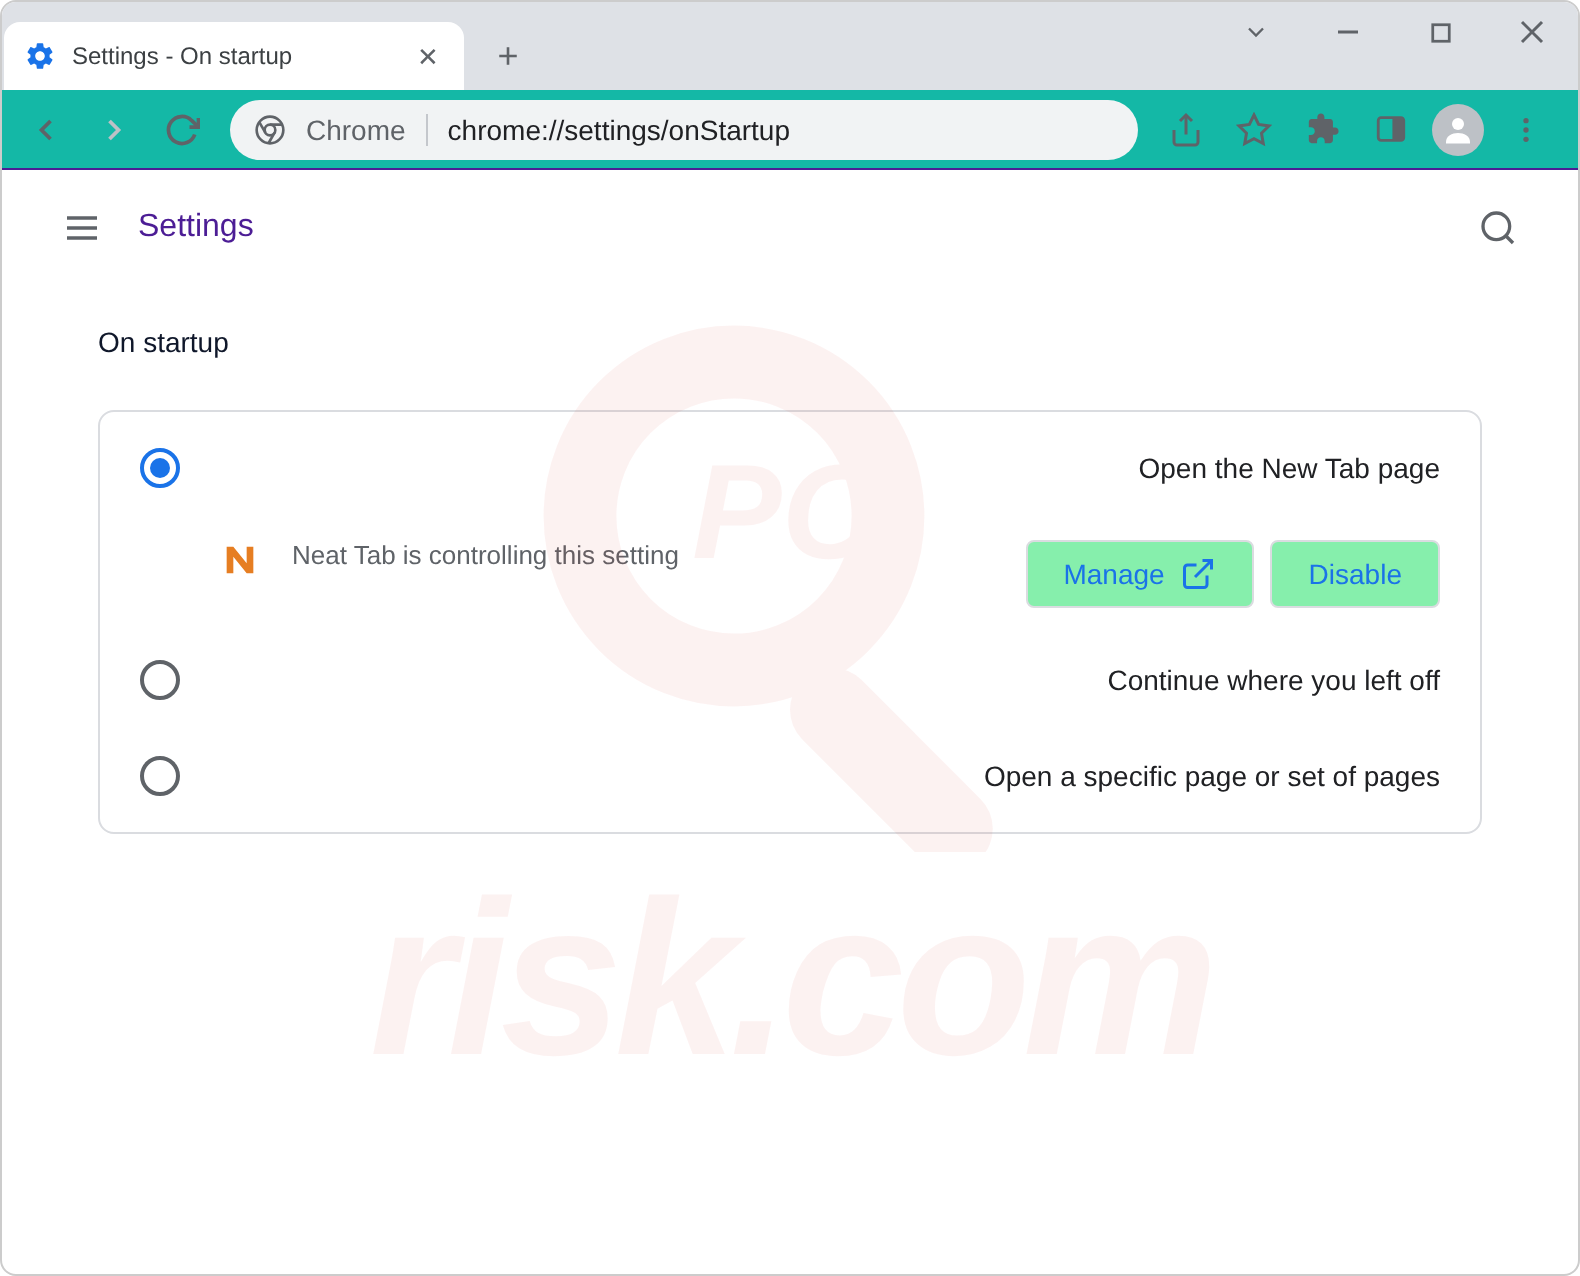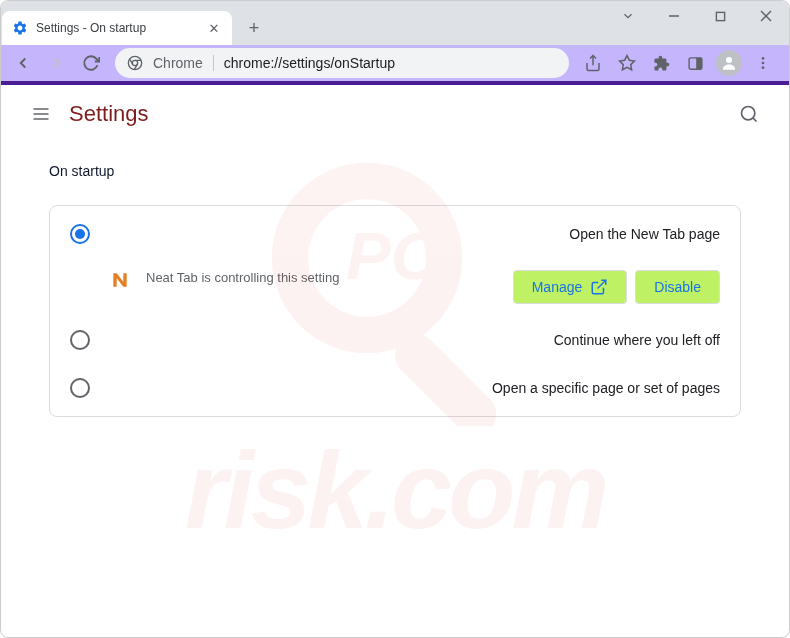--- a/index.html
+++ b/index.html
@@ -9,53 +9,53 @@
     .titlebar { height: 44px; background: #dee1e6; display: flex; align-items: flex-end; position: relative; }
     .tab { background: #fff; height: 34px; margin-left: 1px; border-radius: 8px 8px 0 0; display: flex; align-items: center; padding: 0 10px; min-width: 230px; position: relative; }
     .tab-favicon { width: 16px; height: 16px; margin-right: 8px; color: #1a73e8; display:flex; align-items:center; justify-content:center;}
     .tab-title { font-size: 12px; color: #3c4043; flex: 1; }
     .tab-close { width: 16px; height: 16px; display: flex; align-items: center; justify-content: center; cursor: pointer; color: #5f6368; font-size: 13px; }
     .new-tab { width: 28px; height: 28px; display: flex; align-items: center; justify-content: center; margin-left: 8px; margin-bottom: 3px; cursor: pointer; color: #5f6368; font-size: 18px; }
     .win-controls { position: absolute; right: 0; top: 0; display: flex; height: 30px; }
     .win-btn { width: 46px; display:flex; align-items:center; justify-content:center; cursor:pointer; color:#5f6368;}
     
     
-    .toolbar { height: 40px; background: #c4b5fd; border-bottom: 4px solid #4c1d95; display: flex; align-items: center; padding: 0 6px; gap: 2px; }
+    .toolbar { height: 40px; background: #14b8a6; border-bottom: 1px solid #4c1d95; display: flex; align-items: center; padding: 0 6px; gap: 2px; }
     .nav-btn { width: 32px; height: 32px; display: flex; align-items: center; justify-content: center; border-radius: 50%; cursor: pointer; color: #5f6368; }
     .nav-btn.disabled { color: #bdc1c6; cursor: default; }
     .omnibox { flex: 1; height: 30px; background: #f1f3f4; border-radius: 15px; display: flex; align-items: center; padding: 0 12px; margin: 0 6px; gap: 10px; }
     .omni-icon { display: flex; align-items: center; color: #5f6368; }
     .omni-chrome-label { font-size: 14px; color: #5f6368; }
     .omni-divider { width: 1px; height: 16px; background: #c4c7cc; }
     .omni-url { font-size: 14px; color: #202124; }
     .toolbar-right { display: flex; align-items: center; gap: 2px; padding-right: 4px; }
     .tb-icon { width: 32px; height: 32px; display:flex; align-items:center; justify-content:center; cursor:pointer; color:#5f6368; }
     .avatar { width: 26px; height: 26px; border-radius: 50%; background: #bdc1c6; display:flex; align-items:center; justify-content:center; color:#fff; }
     
     
     .content-header { height: 58px; display: flex; align-items: center; padding: 0 20px; }
     .hamburger { width: 40px; height: 40px; display:flex; align-items:center; justify-content:center; cursor:pointer; color:#5f6368; }
-    .settings-title { font-size: 22px; color: #7f1d1d; margin-left: 8px; font-weight: 400; }
+    .settings-title { font-size: 16px; color: #4c1d95; margin-left: 8px; font-weight: 400; }
     .search-icon-wrap { margin-left: auto; width:40px; height:40px; display:flex; align-items:center; justify-content:center; cursor:pointer; color:#5f6368; }
     
     
     .main { padding: 20px 48px; }
     .section-title { font-size: 14px; color: #0f172a; margin-bottom: 26px; font-weight: 500; }
     .card { border: 1px solid #dadce0; border-radius: 8px; padding: 4px 0; }
     .option-row { display: flex; align-items: center; padding: 14px 20px; min-height: 48px; justify-content: space-between; }
     .radio { width: 20px; height: 20px; border: 2px solid #5f6368; border-radius: 50%; margin-right: 20px; display:flex; align-items:center; justify-content:center; flex-shrink:0;}
     .radio.selected { border-color: #1a73e8; }
     .radio.selected::after { content:''; width: 10px; height: 10px; background:#1a73e8; border-radius:50%; }
     .option-label { font-size: 14px; color: #202124; }
     
     .controlled-row { display: flex; align-items: flex-start; padding: 12px 20px 12px 60px; }
     .ext-icon { width: 20px; height: 20px; margin-right: 16px; display:flex; align-items:center; justify-content:center; flex-shrink:0;}
     .controlled-text { font-size: 13px; color: #5f6368; flex: 1; }
     .action-btns { display: flex; gap: 8px; }
-    .btn { height: 34px; padding: 0 18px; border: 1px solid #dadce0; border-radius: 4px; background: #bef264; color: #1a73e8; font-size: 14px; font-weight: 500; cursor: pointer; display: flex; align-items: center; gap: 8px; }
+    .btn { height: 34px; padding: 0 18px; border: 1px solid #dadce0; border-radius: 4px; background: #86efac; color: #1a73e8; font-size: 14px; font-weight: 500; cursor: pointer; display: flex; align-items: center; gap: 8px; }
     .btn svg { width: 18px; height: 18px; }
     
     
     .watermark { position: absolute; top: 120px; left: 60px; right: 60px; bottom: 60px; pointer-events: none; opacity: 0.06; display:flex; flex-direction:column; align-items:center; justify-content:center;}
     .wm-mag { width: 280px; height: 280px; }
     .wm-text { font-size: 110px; font-weight: bold; font-style: italic; color:#d93025; letter-spacing: -4px;}
   </style>
 </head>
 <body>
 

